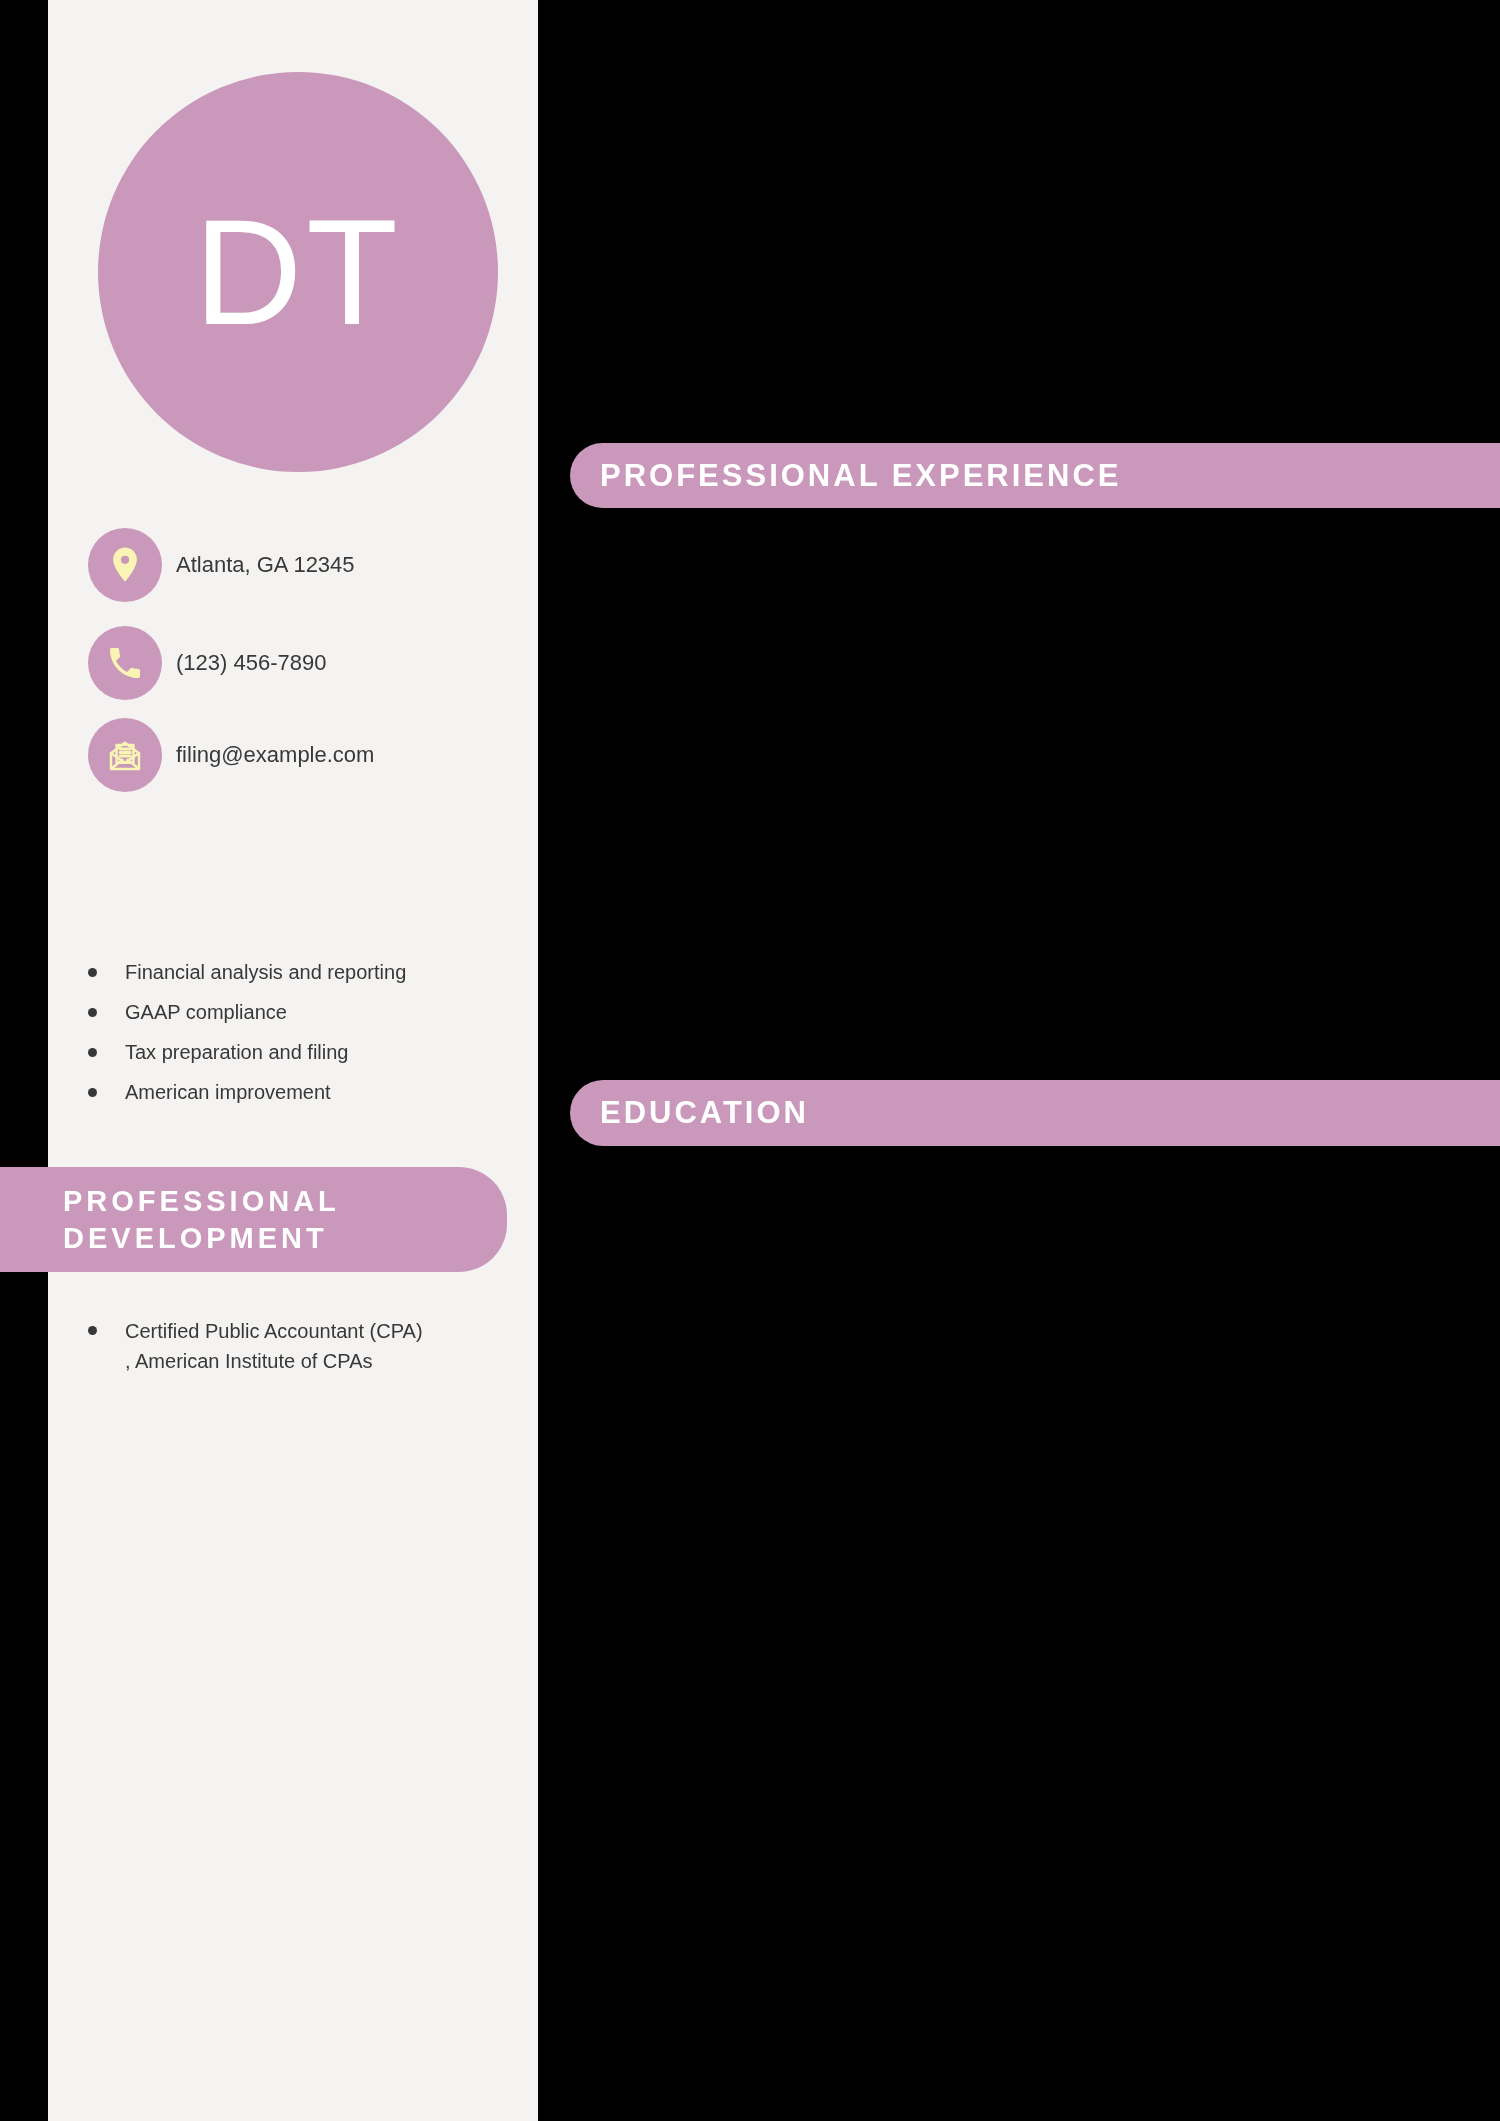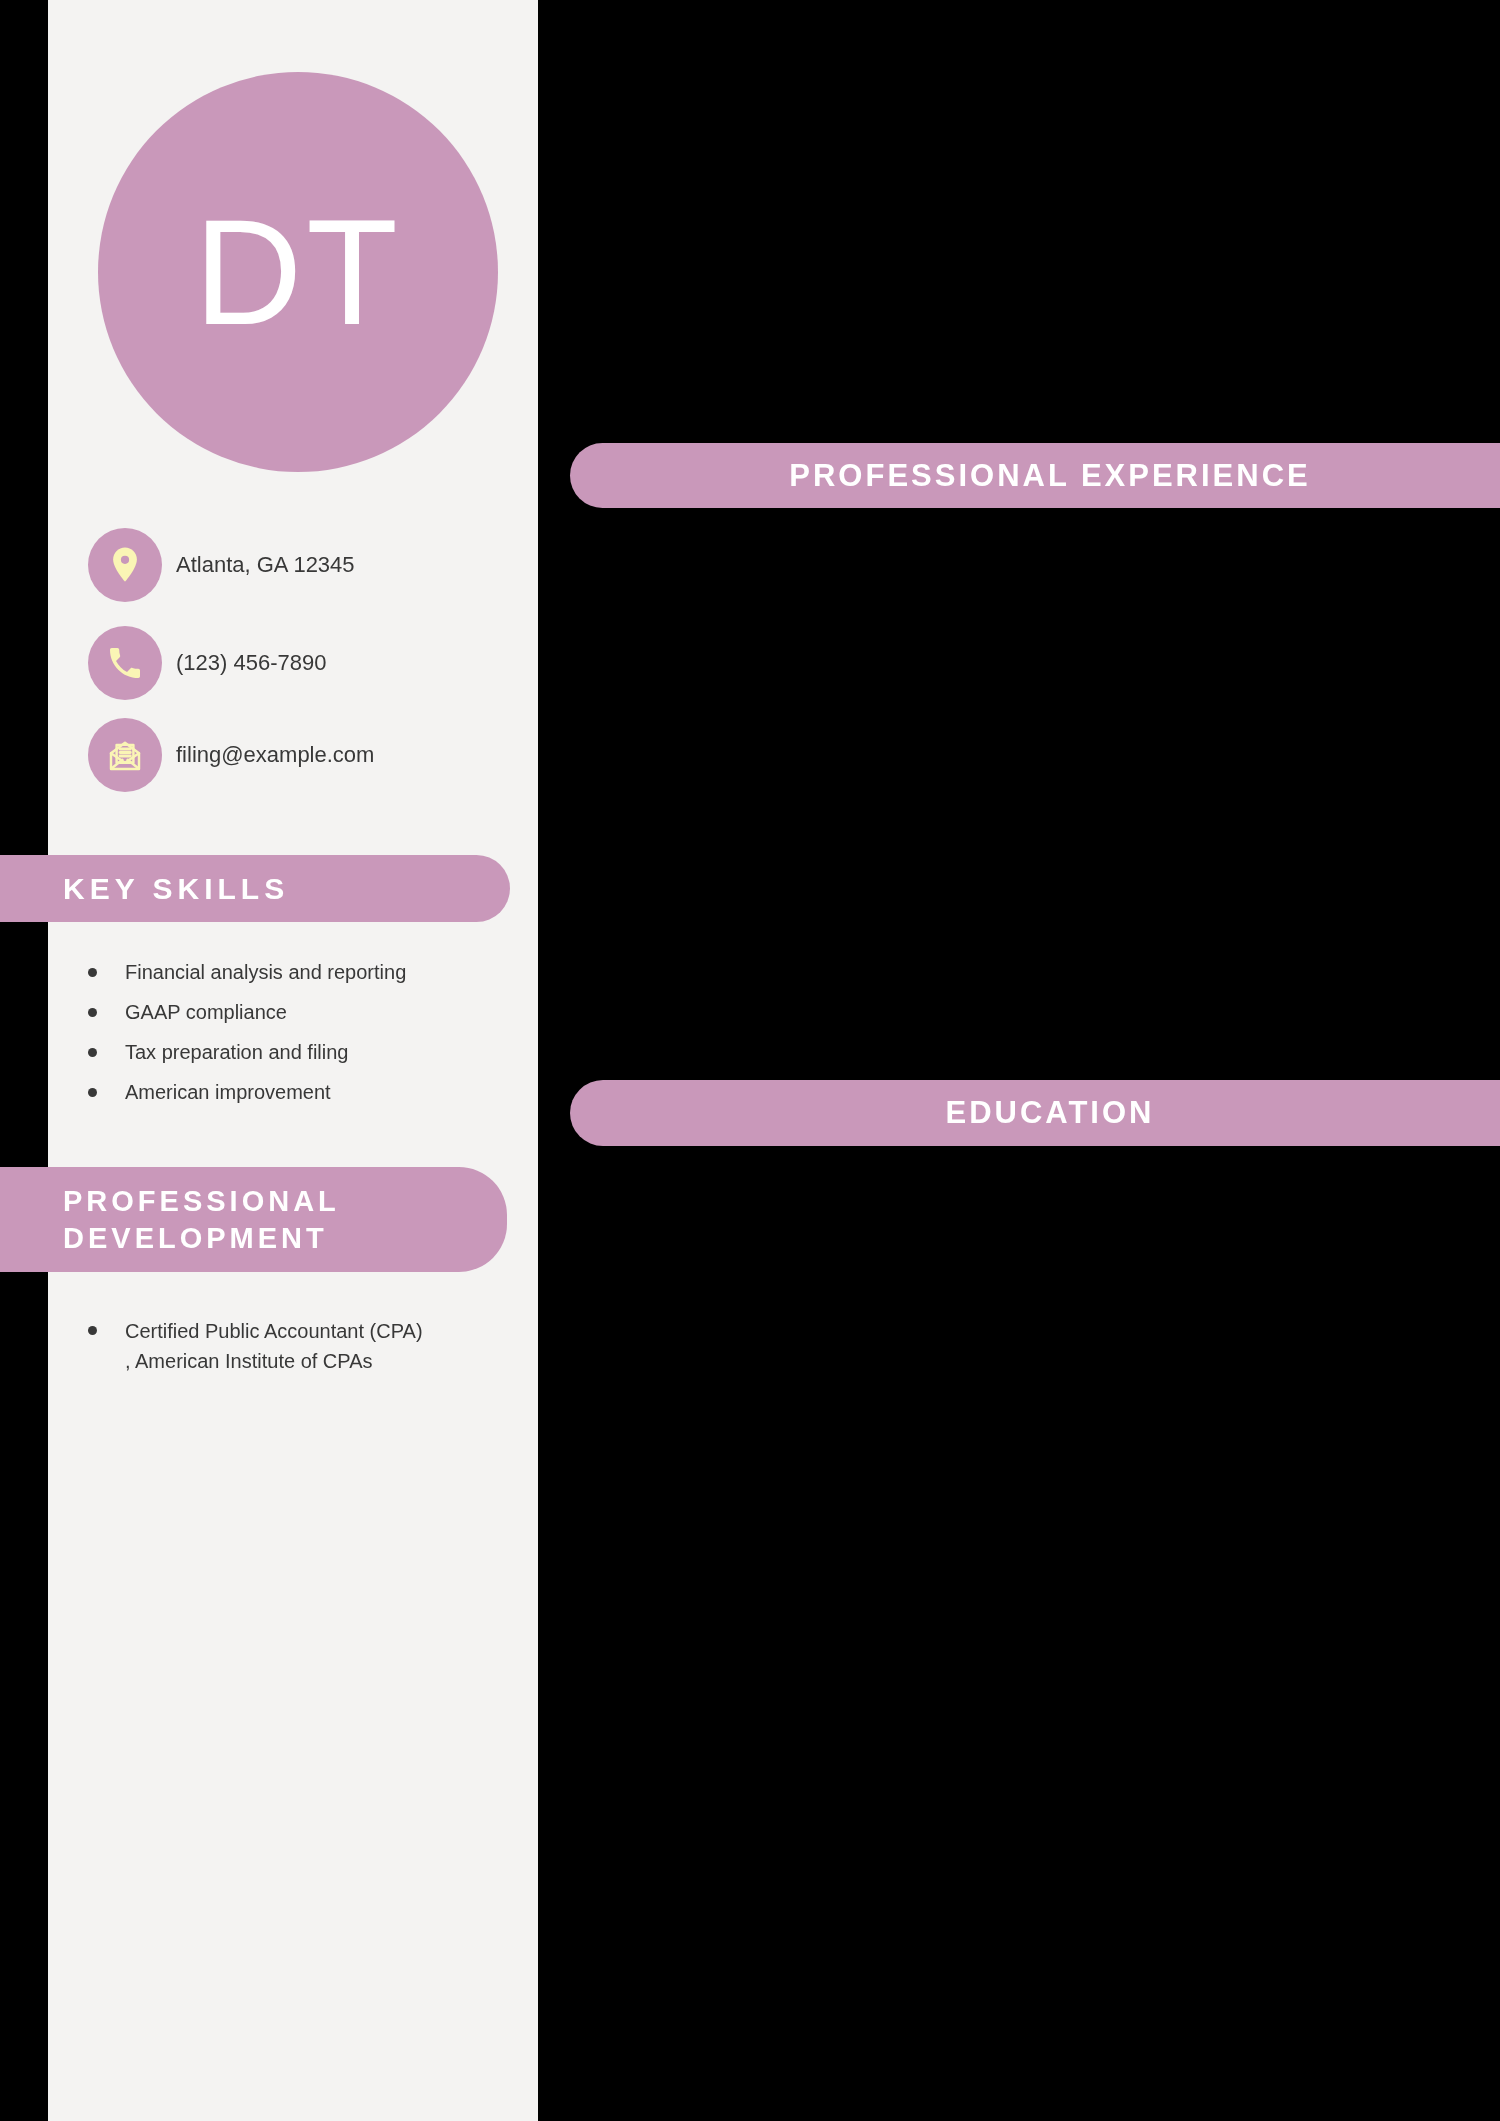--- a/index.html
+++ b/index.html
@@ -33,21 +33,21 @@
   .banner-left{
     position:absolute;left:0;background:var(--accent);color:var(--text-light);
     display:flex;align-items:center;font-weight:bold;
   }
   .banner-key-skills{top:855px;width:510px;height:67px;border-radius:0 34px 34px 0;padding-left:63px;font-size:30px;letter-spacing:5px;box-sizing:border-box;}
   .banner-prof-dev{top:1167px;width:507px;height:105px;border-radius:0 48px 48px 0;padding-left:63px;font-size:29px;letter-spacing:4px;line-height:37px;box-sizing:border-box;}
   .banner-prof-dev .line{display:block;}
   .banner-right{
     position:absolute;left:570px;width:930px;background:var(--accent);color:var(--text-light);
     display:flex;align-items:center;font-weight:bold;border-radius:33px 0 0 33px;
-    padding-left:30px;font-size:31px;letter-spacing:3px;box-sizing:border-box;justify-content:center;
+    padding-left:30px;font-size:31px;letter-spacing:3px;box-sizing:border-box;
   }
   .banner-experience{top:443px;height:65px;}
   .banner-education{top:1080px;height:66px;}
   .sidebar-list{position:absolute;left:88px;width:430px;list-style:none;margin:0;padding:0;}
   .skills-list{top:961px;}
   .cert-list{top:1316px;}
   .sidebar-list li{
     position:relative;padding-left:37px;font-size:20px;color:var(--text-dark);
     line-height:23px;margin-bottom:17px;
   }
@@ -96,23 +96,20 @@
         <rect x="7.2" y="6.2" width="9.6" height="10.2"></rect>
         <path d="M9.2 8.6 H15 M9.2 10.6 H15 M9.2 12.6 H15" stroke-width="1.7"></path>
         <path d="M4 11 L12 5 L20 11 V20 H4 Z"></path>
         <path d="M4 11 L12 16.4 L20 11"></path>
         <path d="M4.6 19.4 L10.5 14.7 M19.4 19.4 L13.5 14.7"></path>
       </svg>
     </span>
     <span class="contact-label">filing@example.com</span>
   </div>
 
-  <div class="banner-left banner-key-skills">
-    <span>KEY SKILLS</span>
-  </div>
 
   <ul class="sidebar-list skills-list">
     <li>Financial analysis and reporting</li>
     <li>GAAP compliance</li>
     <li>Tax preparation and filing</li>
     <li>American improvement</li>
   </ul>
 
   <div class="banner-left banner-prof-dev">
     <span>

